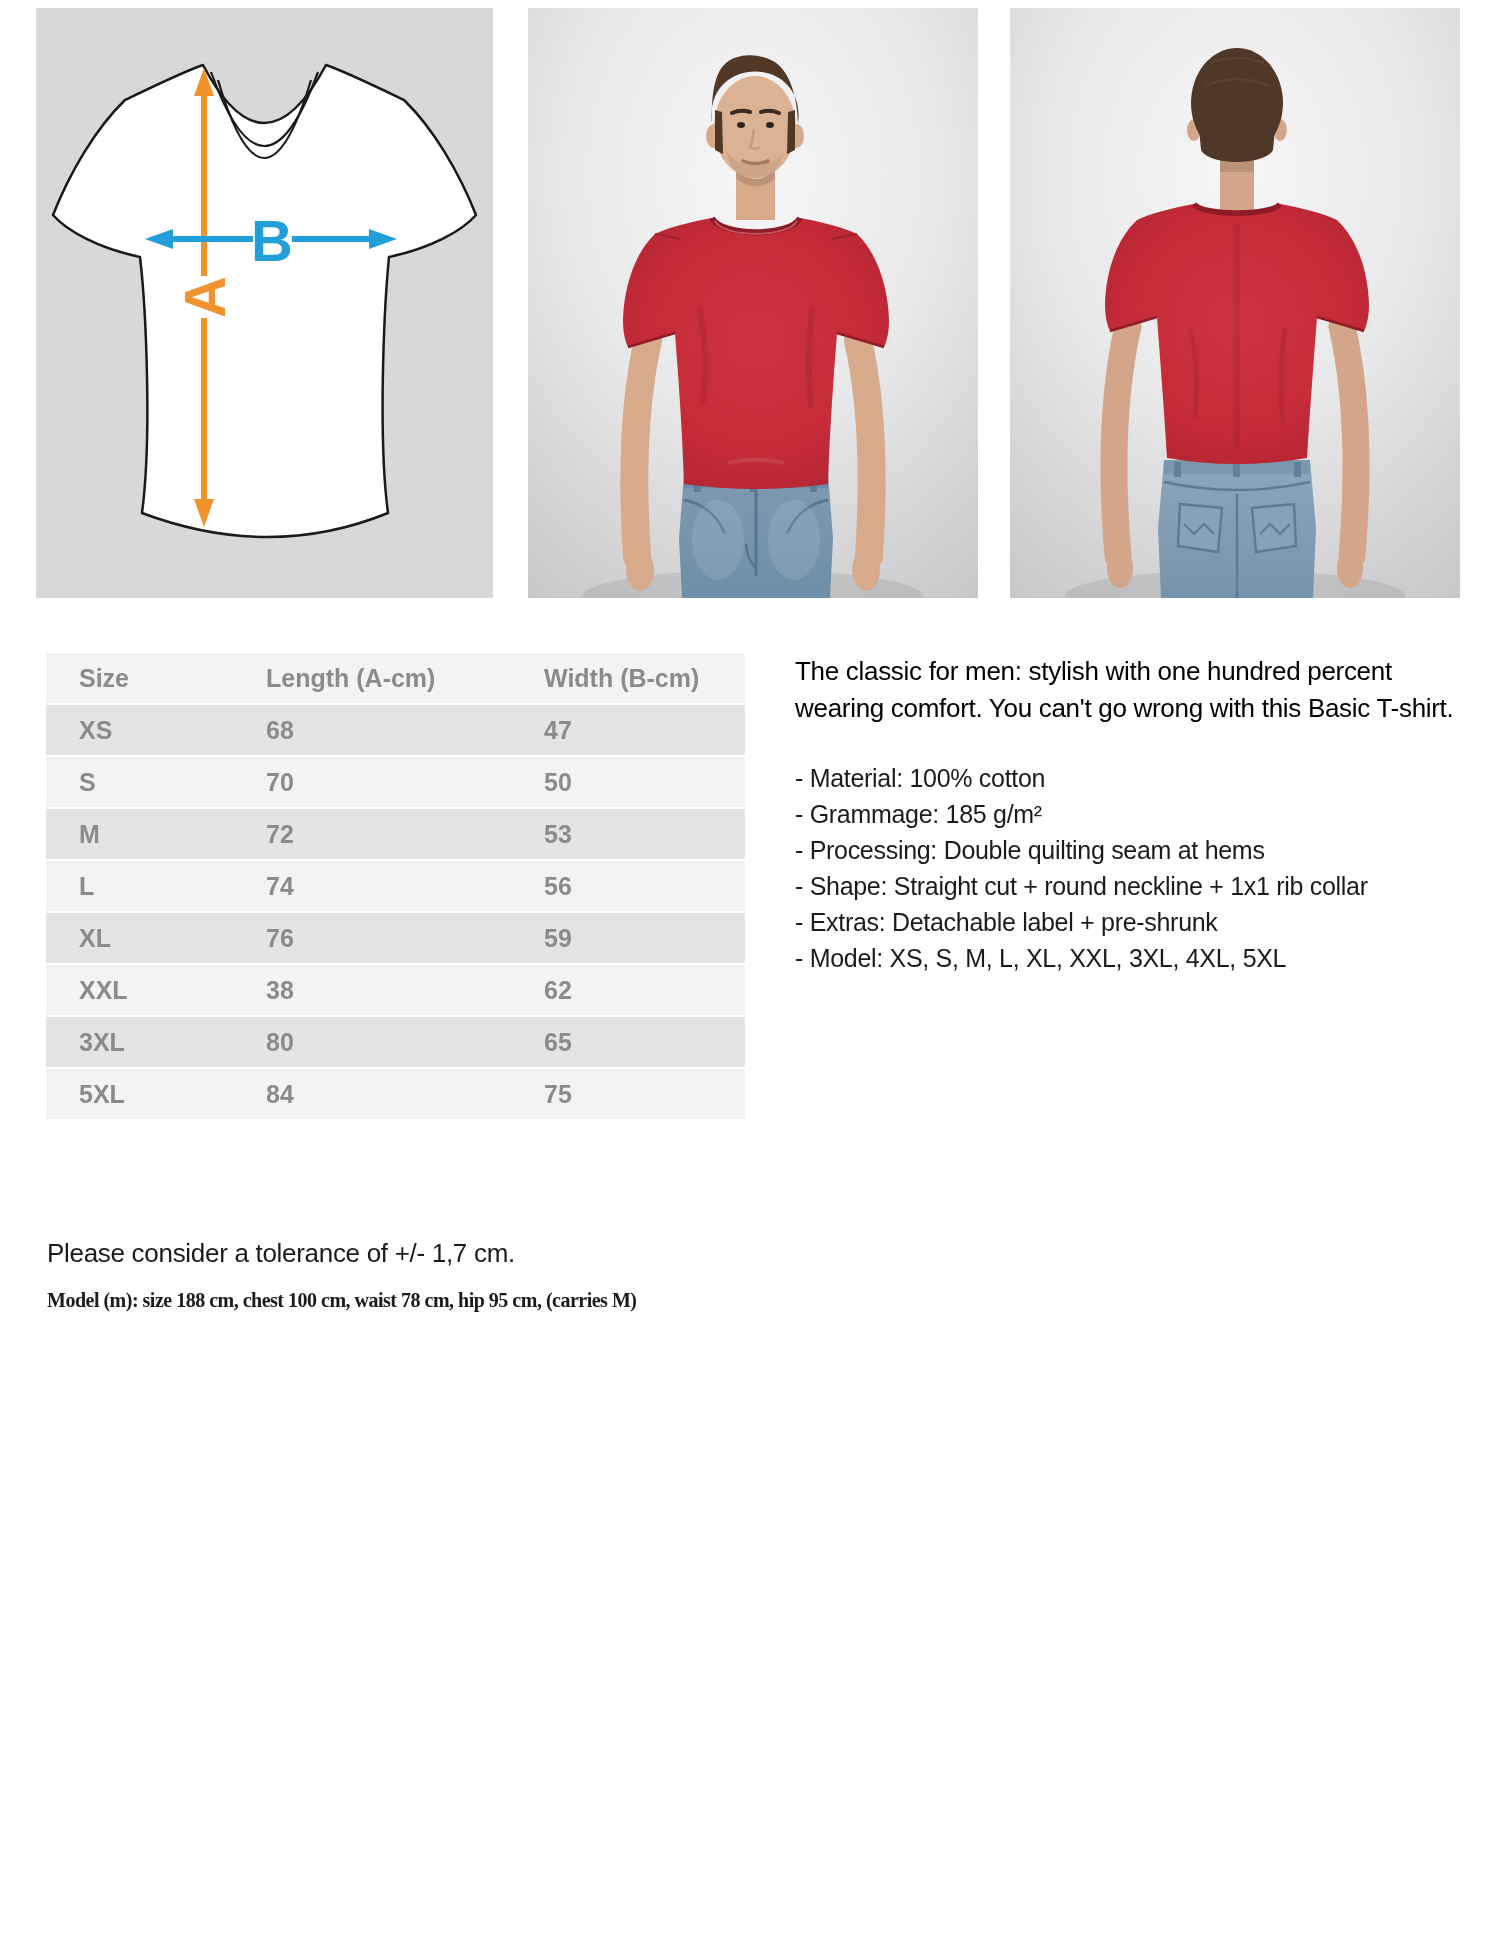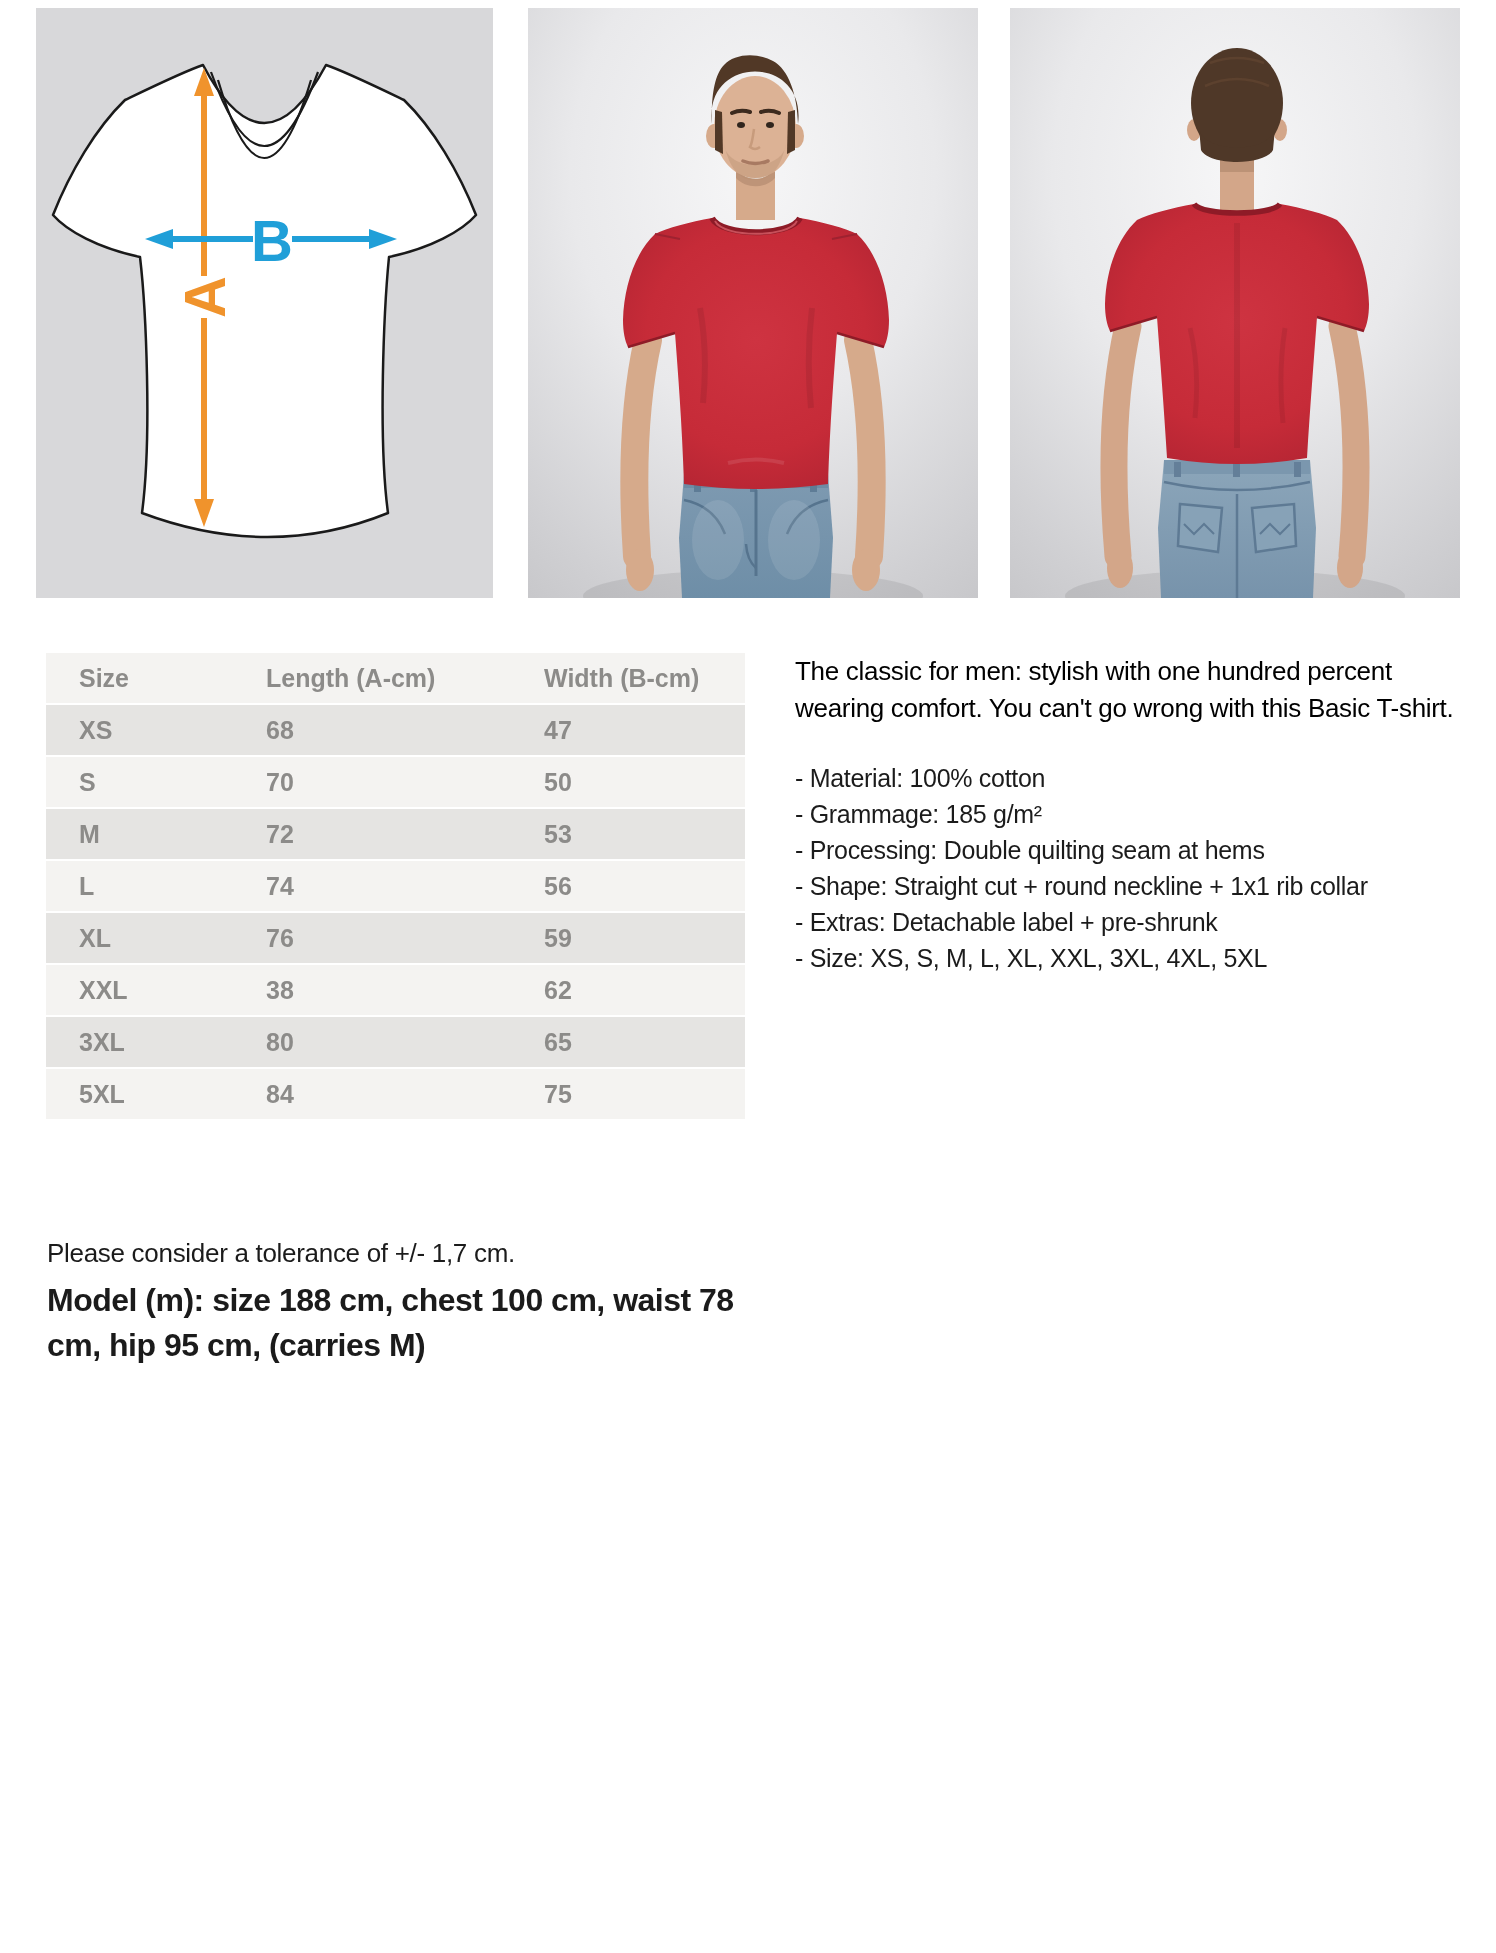--- a/index.html
+++ b/index.html
@@ -27,22 +27,22 @@
   .description{position:absolute;left:795px;top:653px;width:672px;}
   .description p.intro{margin:0;width:662px;font-size:26px;line-height:37px;
     letter-spacing:-0.3px;color:#000000;}
   .description ul{list-style:none;margin:33px 0 0 0;padding:0;}
   .description li{font-size:25px;line-height:36px;letter-spacing:-0.3px;
     white-space:nowrap;color:#1b1b1b;}
 
   
   .notes{position:absolute;left:47px;top:1236px;width:730px;}
   .notes .tolerance{margin:0;font-size:26px;line-height:34px;letter-spacing:-0.3px;}
-  .notes .model-info{margin:8px 0 0 0;font-size:32px;line-height:45px;
-    font-weight:700;letter-spacing:-0.5px;width:720px;}
+  .notes .model-info{margin:8px 0 0 0;font-size:20px;line-height:45px;
+    font-weight:700;letter-spacing:-0.5px;width:720px;font-family:Liberation Serif, serif;}
 </style>
 </head>
 <body>
 
 <figure class="panel" id="diagram-panel">
   <svg viewBox="0 0 457 590">
     <rect x="0" y="0" width="457" height="590" fill="#D8D8DA"></rect>
     <path d="M167,57 C149,63 114,80 89,92 C60,120 34,164 17,207 C31,223 62,240 104,249
          C110,300 116,430 106,505 Q234,553 352,505 C342,430 348,300 353,249
          C395,240 426,223 440,207 C423,164 397,120 368,92 C343,80 308,63 290,57
@@ -272,20 +272,20 @@
 </div>
 
 <div class="description">
   <p class="intro">The classic for men: stylish with one hundred percent wearing comfort. You can't go wrong with this Basic T-shirt.</p>
   <ul>
     <li>- Material: 100% cotton</li>
     <li>- Grammage: 185 g/m²</li>
     <li>- Processing: Double quilting seam at hems</li>
     <li>- Shape: Straight cut + round neckline + 1x1 rib collar</li>
     <li>- Extras: Detachable label + pre-shrunk</li>
-    <li>- Size:  XS, S, M, L, XL, XXL, 3XL, 4XL, 5XL</li>
+    <li>- Model:  XS, S, M, L, XL, XXL, 3XL, 4XL, 5XL</li>
   </ul>
 </div>
 
 <div class="notes">
   <p class="tolerance">Please consider a tolerance of +/- 1,7 cm.</p>
   <p class="model-info">Model (m): size 188 cm, chest 100 cm, waist 78 cm, hip 95 cm, (carries M)</p>
 </div>
 
 </body></html>

